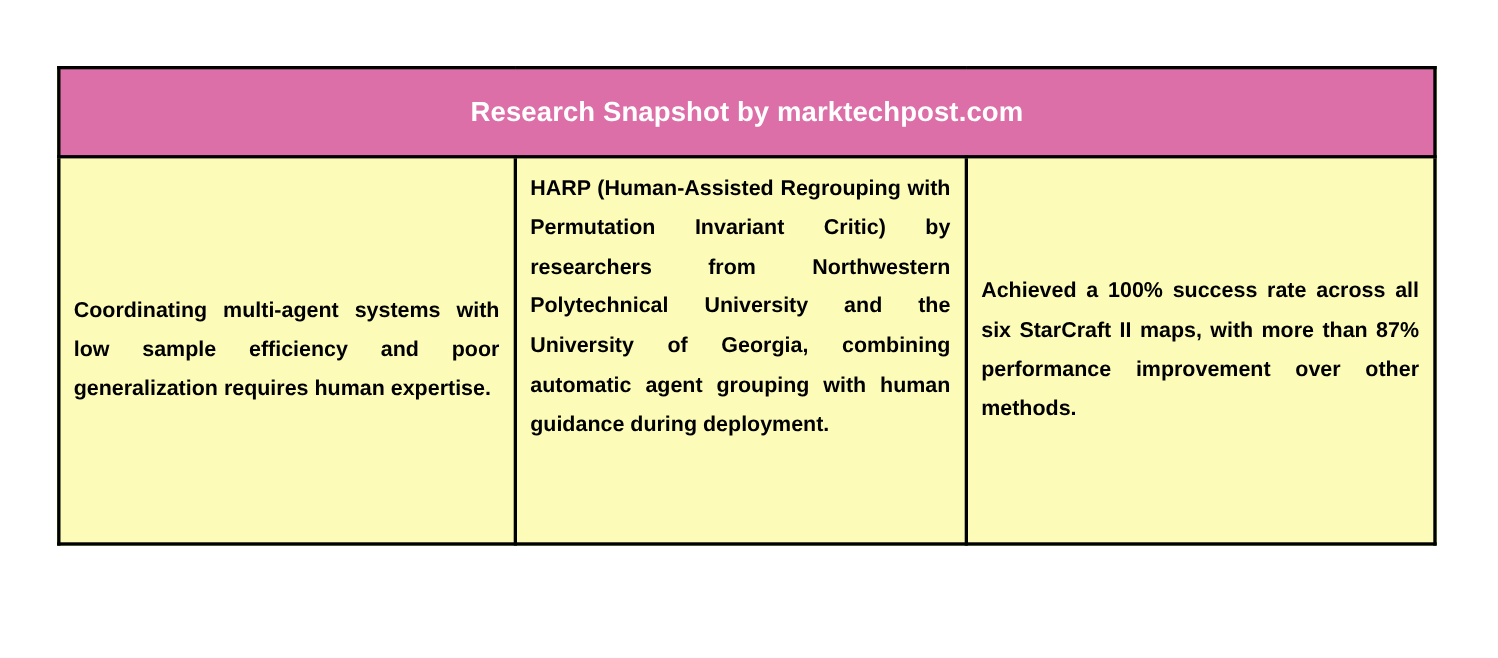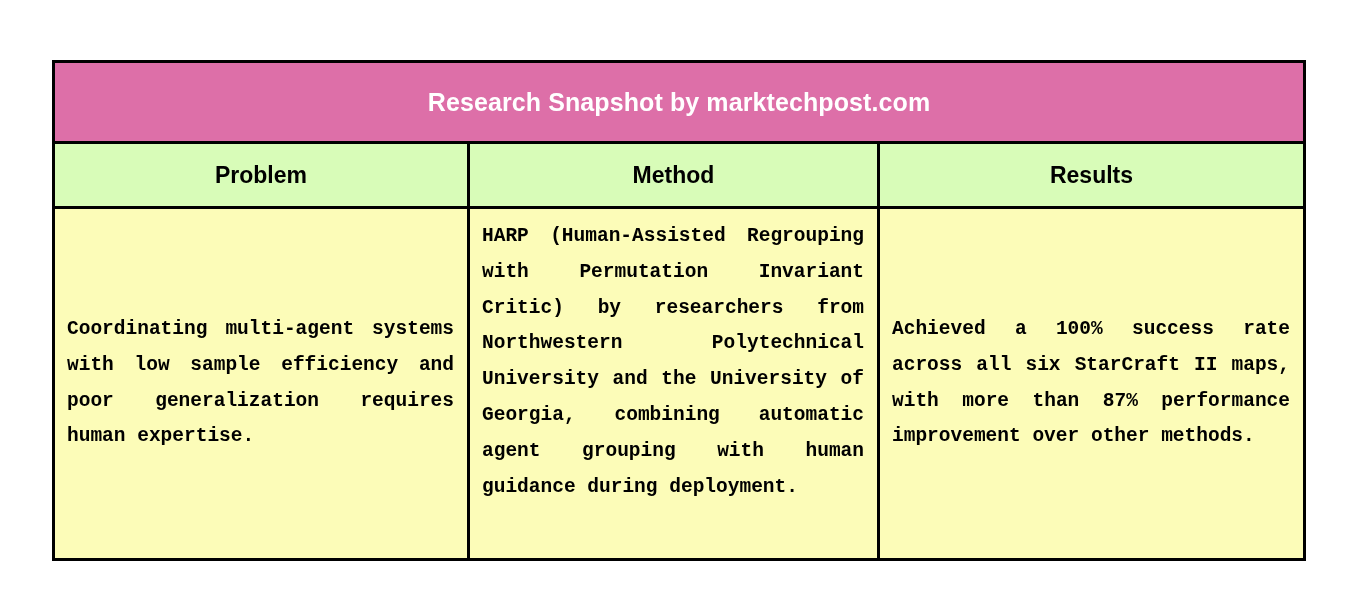--- a/index.html
+++ b/index.html
@@ -84,21 +84,20 @@
   .body-text {
     display: block;
     color: #000000;
     font-weight: bold;
     font-size: 19.5px;
     line-height: 35.8px;
     text-align: justify;
     text-align-last: left;
     padding: 4px 13px 4px 12px;
     hyphens: none;
-    font-family: Liberation Mono, monospace;
   }
   .body-cell.method-cell {
     vertical-align: top;
   }
   .body-cell.method-cell .body-text {
     padding-top: 10px;
   }
 
   
   col.c1 { width: 415px; }
@@ -116,31 +115,20 @@
       <col class="c2">
       <col class="c3">
     </colgroup>
     <tbody>
       <tr>
         <td class="title-cell" colspan="3">
           <span class="title-text">Research Snapshot by marktechpost.com</span>
         </td>
       </tr>
 
-      <tr>
-        <td class="col-head">
-          <span class="col-head-text">Problem</span>
-        </td>
-        <td class="col-head">
-          <span class="col-head-text">Method</span>
-        </td>
-        <td class="col-head">
-          <span class="col-head-text">Results</span>
-        </td>
-      </tr>
 
       <tr>
         <td class="body-cell">
           <span class="body-text">Coordinating multi-agent systems with low sample efficiency and poor generalization requires human expertise.</span>
         </td>
         <td class="body-cell method-cell">
           <span class="body-text">HARP (Human-Assisted Regrouping with Permutation Invariant Critic) by researchers from Northwestern Polytechnical University and the University of Georgia, combining automatic agent grouping with human guidance during deployment.</span>
         </td>
         <td class="body-cell">
           <span class="body-text">Achieved a 100% success rate across all six StarCraft II maps, with more than 87% performance improvement over other methods.</span>

